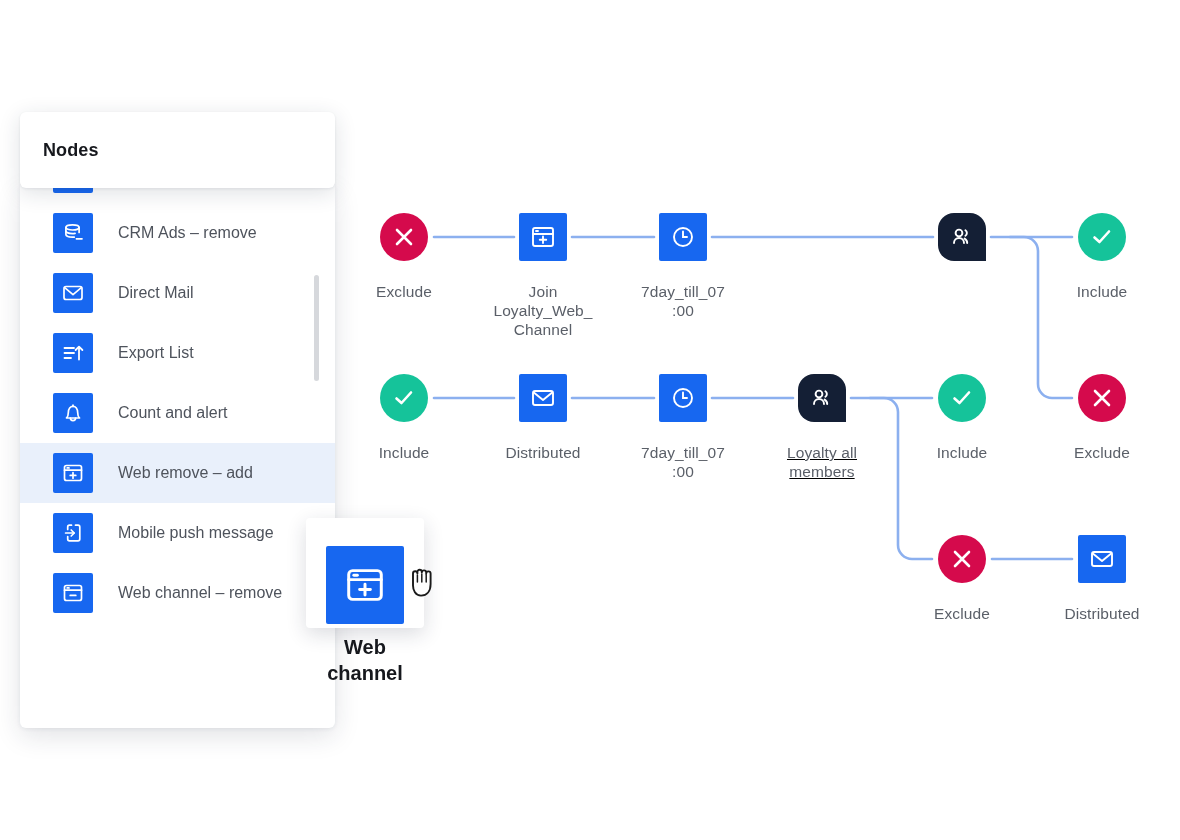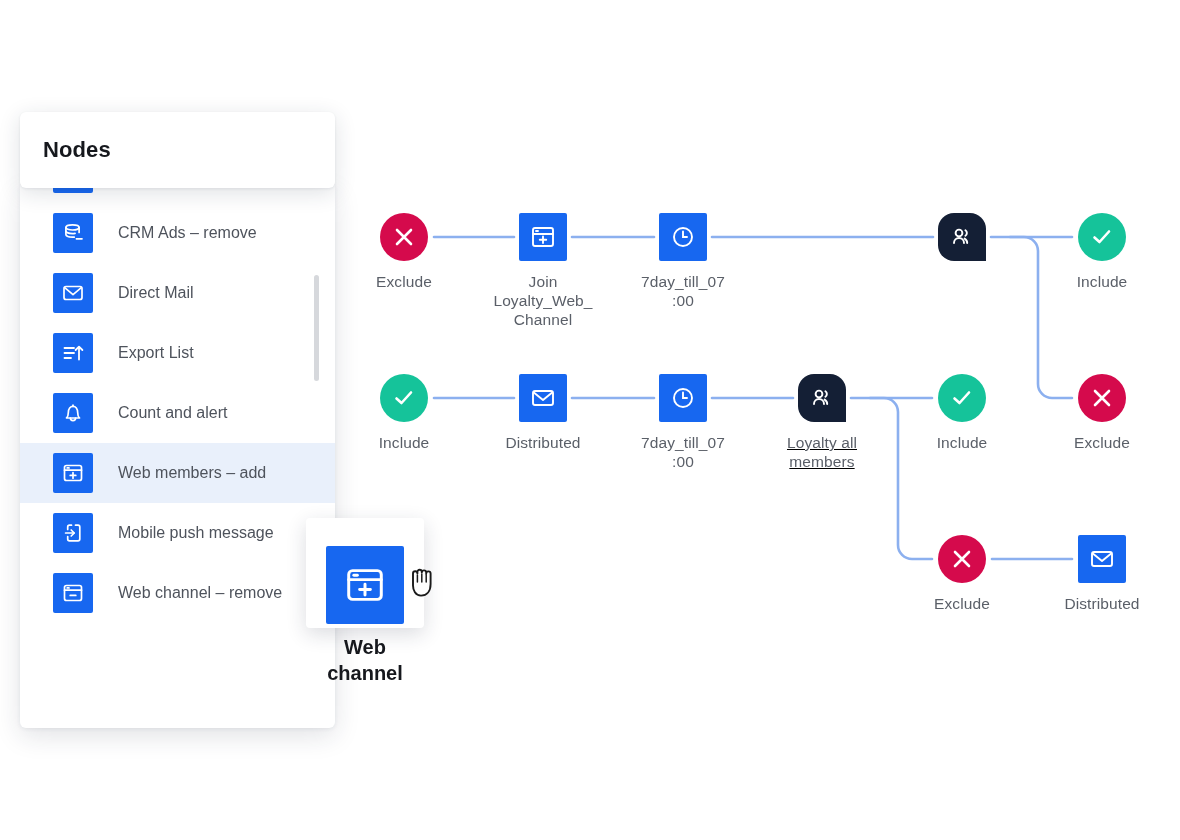--- a/index.html
+++ b/index.html
@@ -39,21 +39,21 @@
     margin: 0 auto;
     display: flex;
     align-items: center;
     justify-content: center;
     box-sizing: border-box;
   }
   .node .glyph.circle   { border-radius: 50%; }
   .node .glyph.square   { border-radius: 2px; }
   .node .glyph.leaf     { border-radius: 16px 16px 0 16px; }
   .node .caption {
-    margin-top: 11px;
+    margin-top: 21px;
     font-size: 15.5px;
     line-height: 19px;
     color: #5a5f68;
     letter-spacing: .1px;
   }
   .node .glyph svg { display: block; }
 
   
   #sidebar-header {
     position: absolute;
@@ -63,21 +63,21 @@
     height: 76px;
     background: #ffffff;
     border-radius: 6px;
     box-shadow: 0 5px 22px rgba(28,40,64,.14), 0 1px 3px rgba(28,40,64,.08);
     z-index: 6;
     display: flex;
     align-items: center;
   }
   #sidebar-header .title {
     margin-left: 23px;
-    font-size: 22px;
+    font-size: 18px;
     font-weight: bold;
     color: #16181d;
     letter-spacing: .1px;
   }
 
   #sidebar-list {
     position: absolute;
     left: 20px;
     top: 185px;
     width: 315px;
@@ -406,21 +406,21 @@
 
     <div class="node-item selected">
       <span class="ico">
         <svg width="24" height="24" viewBox="0 0 24 24" fill="none" stroke="#fff" stroke-width="1.7" stroke-linecap="round">
           <rect x="3.5" y="4.5" width="17" height="15" rx="2"></rect>
           <path d="M3.5 9.2 H20.5"></path>
           <path d="M6.2 6.9 H8"></path>
           <path d="M12 11.6 V17.2 M9.2 14.4 H14.8"></path>
         </svg>
       </span>
-      <span class="label">Web members – add</span>
+      <span class="label">Web remove – add</span>
     </div>
 
     <div class="node-item">
       <span class="ico">
         <svg width="24" height="24" viewBox="0 0 24 24" fill="none" stroke="#fff" stroke-width="1.7" stroke-linecap="round" stroke-linejoin="round">
           <path d="M14.5 4.2 H17 a1.8 1.8 0 0 1 1.8 1.8 v12 a1.8 1.8 0 0 1 -1.8 1.8 H8.5 a1.8 1.8 0 0 1 -1.8 -1.8 v-2.4"></path>
           <path d="M6.7 8.4 V6 a1.8 1.8 0 0 1 1.8 -1.8 h2"></path>
           <path d="M4.6 12 H13"></path>
           <path d="M10.2 9 L13.2 12 L10.2 15"></path>
         </svg>

